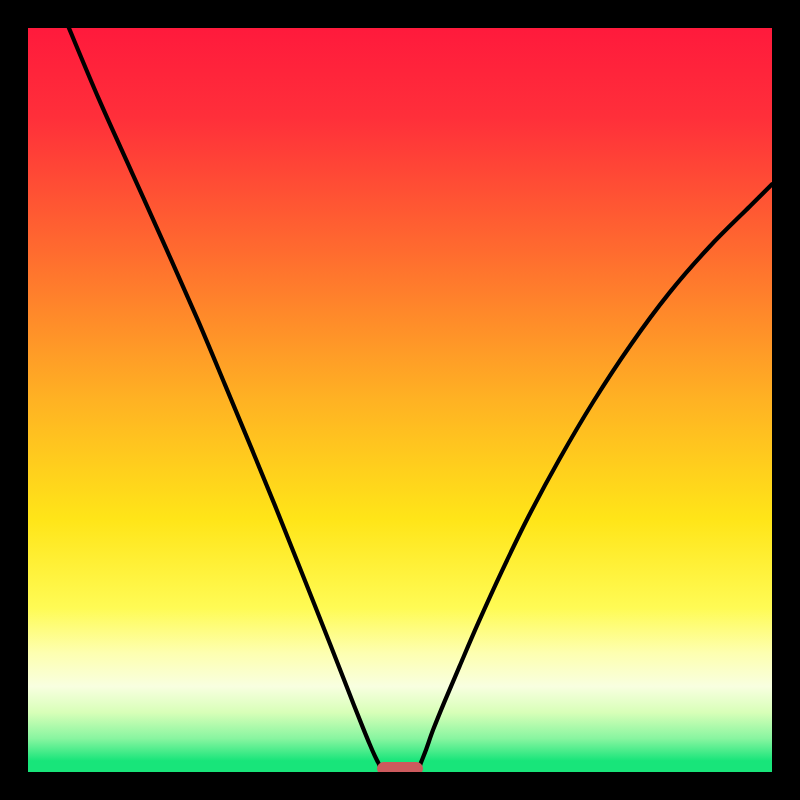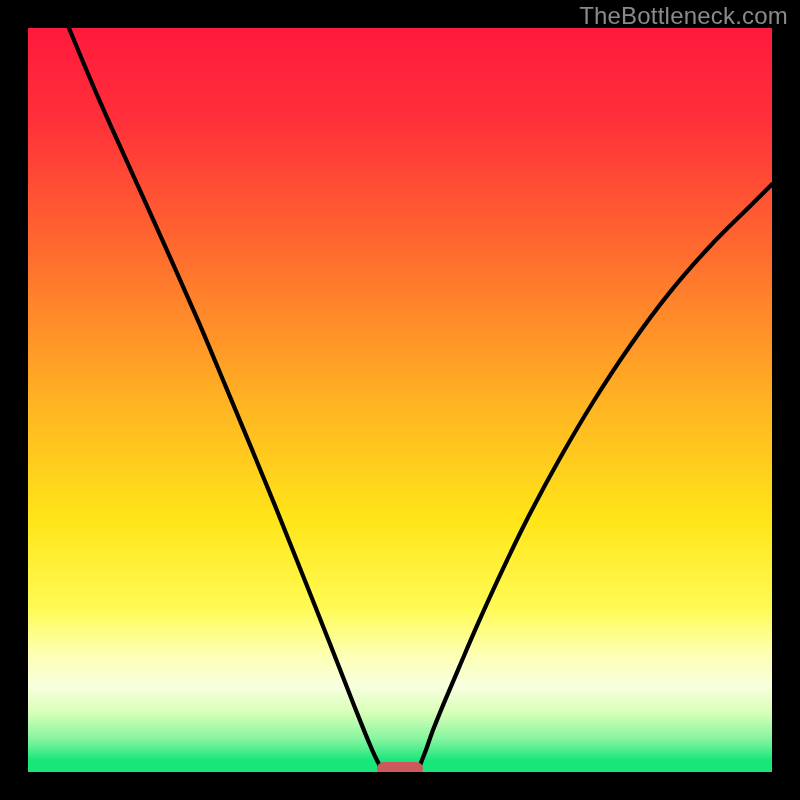--- a/index.html
+++ b/index.html
@@ -86,15 +86,14 @@
 
     <svg class="curve-layer" viewBox="0 0 744 744" preserveAspectRatio="none">
       <path id="left-branch-path" fill="none" stroke="#000000" stroke-width="4.2" stroke-linecap="round" stroke-linejoin="round" d="M 40.92 0.00 C 45.88 11.78, 60.14 46.50, 70.68 70.68 C 81.22 94.86, 93.00 120.28, 104.16 145.08 C 115.32 169.88, 126.73 195.05, 137.64 219.48 C 148.55 243.91, 159.71 268.71, 169.63 291.65 C 179.55 314.59, 188.23 335.79, 197.16 357.12 C 206.09 378.45, 214.89 399.53, 223.20 419.62 C 231.51 439.70, 239.57 459.30, 247.01 477.65 C 254.45 496.00, 261.27 513.24, 267.84 529.73 C 274.41 546.22, 280.74 562.22, 286.44 576.60 C 292.14 590.98, 297.23 603.76, 302.06 616.03 C 306.90 628.31, 311.49 640.09, 315.46 650.26 C 319.42 660.42, 322.65 668.86, 325.87 677.04 C 329.10 685.22, 332.20 692.91, 334.80 699.36 C 337.40 705.81, 339.51 711.02, 341.50 715.73 C 343.48 720.44, 345.09 724.16, 346.70 727.63 C 348.32 731.10, 349.93 733.83, 351.17 736.56 C 352.41 739.29, 353.65 742.76, 354.14 744.00"></path>
       <path id="right-branch-path" fill="none" stroke="#000000" stroke-width="4.2" stroke-linecap="round" stroke-linejoin="round" d="M 389.86 744.00 C 390.35 742.51, 391.47 738.79, 392.83 735.07 C 394.20 731.35, 395.93 727.38, 398.04 721.68 C 400.15 715.98, 402.38 708.91, 405.48 700.85 C 408.58 692.79, 412.30 683.74, 416.64 673.32 C 420.98 662.90, 425.94 651.37, 431.52 638.35 C 437.10 625.33, 443.18 610.82, 450.12 595.20 C 457.06 579.58, 464.88 562.22, 473.18 544.61 C 481.49 527.00, 490.30 508.40, 499.97 489.55 C 509.64 470.70, 520.30 450.86, 531.22 431.52 C 542.13 412.18, 553.54 392.58, 565.44 373.49 C 577.34 354.39, 589.99 335.05, 602.64 316.94 C 615.29 298.84, 628.18 281.23, 641.33 264.86 C 654.47 248.50, 668.11 233.12, 681.50 218.74 C 694.90 204.35, 711.26 188.98, 721.68 178.56 C 732.10 168.14, 740.28 159.96, 744.00 156.24"></path>
     </svg>
 
     <div id="marker" class="marker" style="left: 348.936px; top: 733.956px; width: 46.128px; height: 13.392px; background: rgb(204, 90, 93);"></div>
 
   </div>
 
-  <div class="watermark">TheBottleneck.com</div>
 
 </div>
 
 </body></html>

